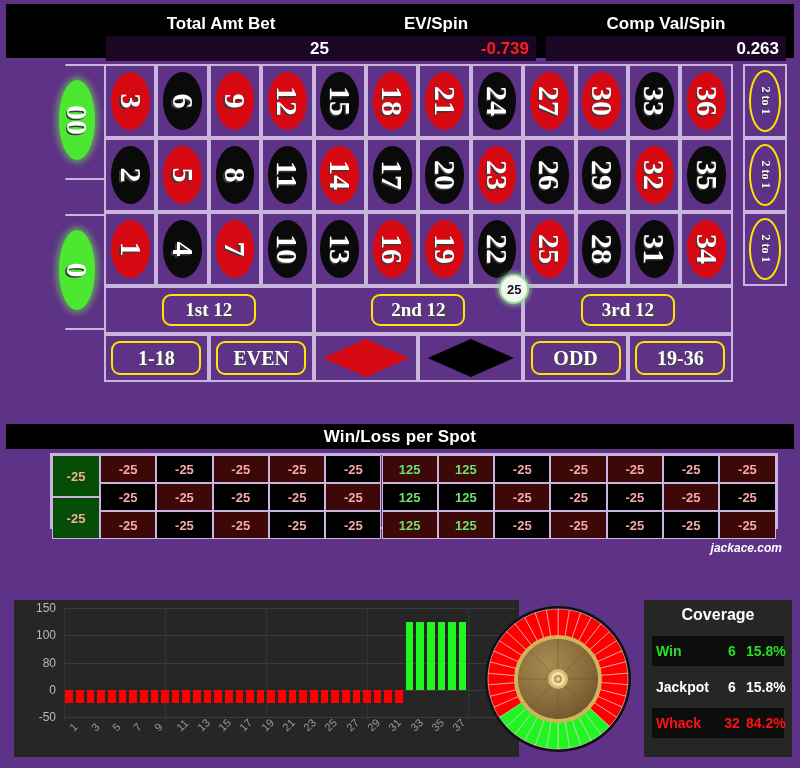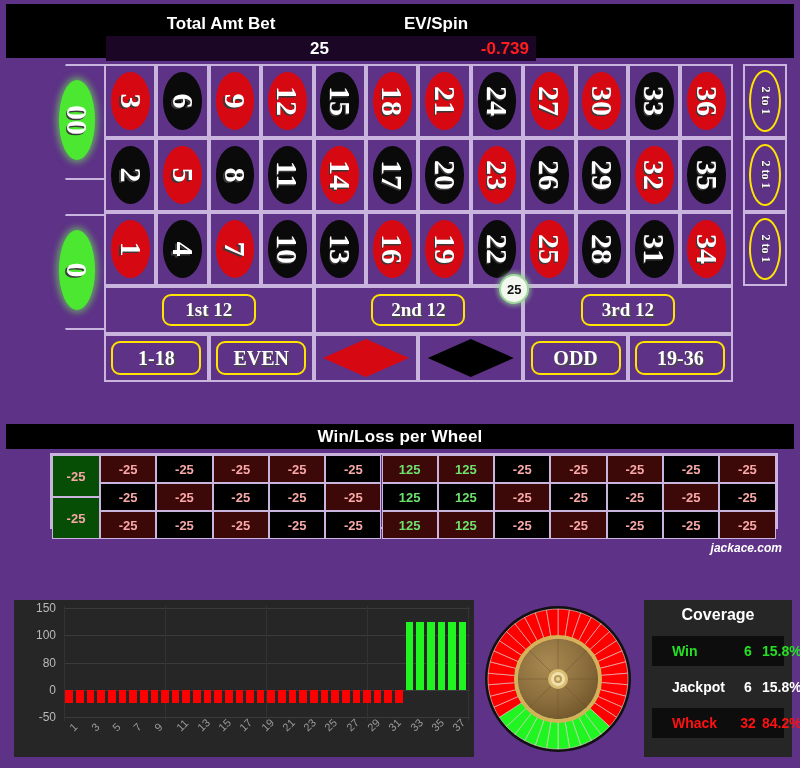--- a/index.html
+++ b/index.html
@@ -187,20 +187,21 @@
     position:absolute;left:6px;top:572px;width:788px;height:192px;
     background:#5e3287;
   }
   #outcome .title-bar{
     position:absolute;left:0;top:0;width:788px;height:25px;
     line-height:25px;font-size:17px;
   }
   #graph{
     position:absolute;left:8px;top:28px;width:460px;height:157px;
     background:#262626;
+    padding-left:45px;
   }
   .y-tick{
     position:absolute;right:calc(100% - 48px);
     color:#b9b9b9;font-size:12px;text-align:right;
     width:46px;padding-right:4px;box-sizing:border-box;
     transform:translateY(-50%);
   }
   .grid-line{position:absolute;left:50px;right:4px;height:1px;background:#3b3b3b;}
   .v-line{position:absolute;top:6px;bottom:36px;width:1px;background:#333;}
   .bar{position:absolute;}
@@ -229,41 +230,45 @@
     background:#262626;
   }
   #cov-title{
     color:#fff;font-weight:bold;font-size:16px;
     text-align:center;line-height:30px;height:30px;
   }
   .cov-row{
     position:absolute;left:8px;width:132px;height:30px;
     display:flex;align-items:center;
   }
-  .cov-row .c-label{flex:0 0 62px;font-weight:bold;font-size:14px;padding-left:20px;}
+  .cov-row .c-label{flex:0 0 62px;font-weight:bold;font-size:14px;padding-left:4px;}
   .cov-row .c-count{flex:0 0 28px;font-weight:bold;font-size:14px;text-align:center;}
   .cov-row .c-pct{flex:1;font-weight:bold;font-size:14px;text-align:right;}
   .cov-row.win-row{background:#0d0d0d;}
   .cov-row.win-row .c-label,.cov-row.win-row .c-count,.cov-row.win-row .c-pct{color:#24e024;}
   .cov-row.jackpot-row .c-label,.cov-row.jackpot-row .c-count,.cov-row.jackpot-row .c-pct{color:#fff;}
   .cov-row.whack-row{background:#0d0d0d;}
   .cov-row.whack-row .c-label,.cov-row.whack-row .c-count,.cov-row.whack-row .c-pct{color:#ff1111;}
 </style>
 </head>
 <body>
 
 <div id="stats-header">
     <div class="stat-col" style="left: 100px; width: 230px;">
       <div class="stat-label">Total Amt Bet</div>
       <div class="stat-value">25</div>
     </div>
     <div class="stat-col" style="left: 330px; width: 200px;">
       <div class="stat-label">EV/Spin</div>
       <div class="stat-value neg">-0.739</div>
     </div>
+    <div class="stat-col" style="left: 540px; width: 240px;">
+      <div class="stat-label">Comp Val/Spin</div>
+      <div class="stat-value">0.263</div>
+    </div>
   </div>
 
 <div id="board">
     <div class="zero-cell" style="left: 44px; width: 54px; top: 2px; height: 112px;">
       <div class="zero-hex"></div>
       <div class="oval green" style="left: 16%; top: 14%; width: 68%; height: 72%;">
         <span style="font-size: 30px; color: rgb(255, 255, 255); -webkit-text-stroke: 0px;">00</span>
       </div>
     </div>
     <div class="zero-cell" style="left: 44px; width: 54px; top: 152px; height: 112px;">
@@ -491,21 +496,21 @@
     <div class="bet-cell" style="left: 517.2px; width: 104.8px; top: 272px; height: 48px;">
       <div class="pill" style="width: 86px; height: 30px; font-size: 20px;">ODD</div>
     </div>
     <div class="bet-cell" style="left: 622px; width: 104.8px; top: 272px; height: 48px;">
       <div class="pill" style="width: 86px; height: 30px; font-size: 20px;">19-36</div>
     </div>
     <div id="bet-chip" style="left: 493.2px; top: 212px;">25</div>
   </div>
 
 <div id="winloss" class="panel">
-  <div class="title-bar">Win/Loss per Wheel</div>
+  <div class="title-bar">Win/Loss per Spot</div>
   <div id="wl-grid" style="width: 727.6px; height: 76px;">
       <div class="wl-zero" style="left: 0px; width: 48px; top: 0px; height: 42px;">-25</div>
       <div class="wl-zero" style="left: 0px; width: 48px; top: 42px; height: 42px;">-25</div>
       <div class="wl-cell red loss" style="left: 48px; width: 56.3px; top: 0px; height: 28px;">-25</div>
       <div class="wl-cell black loss" style="left: 104.3px; width: 56.3px; top: 0px; height: 28px;">-25</div>
       <div class="wl-cell red loss" style="left: 160.6px; width: 56.3px; top: 0px; height: 28px;">-25</div>
       <div class="wl-cell red loss" style="left: 216.9px; width: 56.3px; top: 0px; height: 28px;">-25</div>
       <div class="wl-cell black loss" style="left: 273.2px; width: 56.3px; top: 0px; height: 28px;">-25</div>
       <div class="wl-cell red win" style="left: 329.5px; width: 56.3px; top: 0px; height: 28px;">125</div>
       <div class="wl-cell red win" style="left: 385.8px; width: 56.3px; top: 0px; height: 28px;">125</div>

